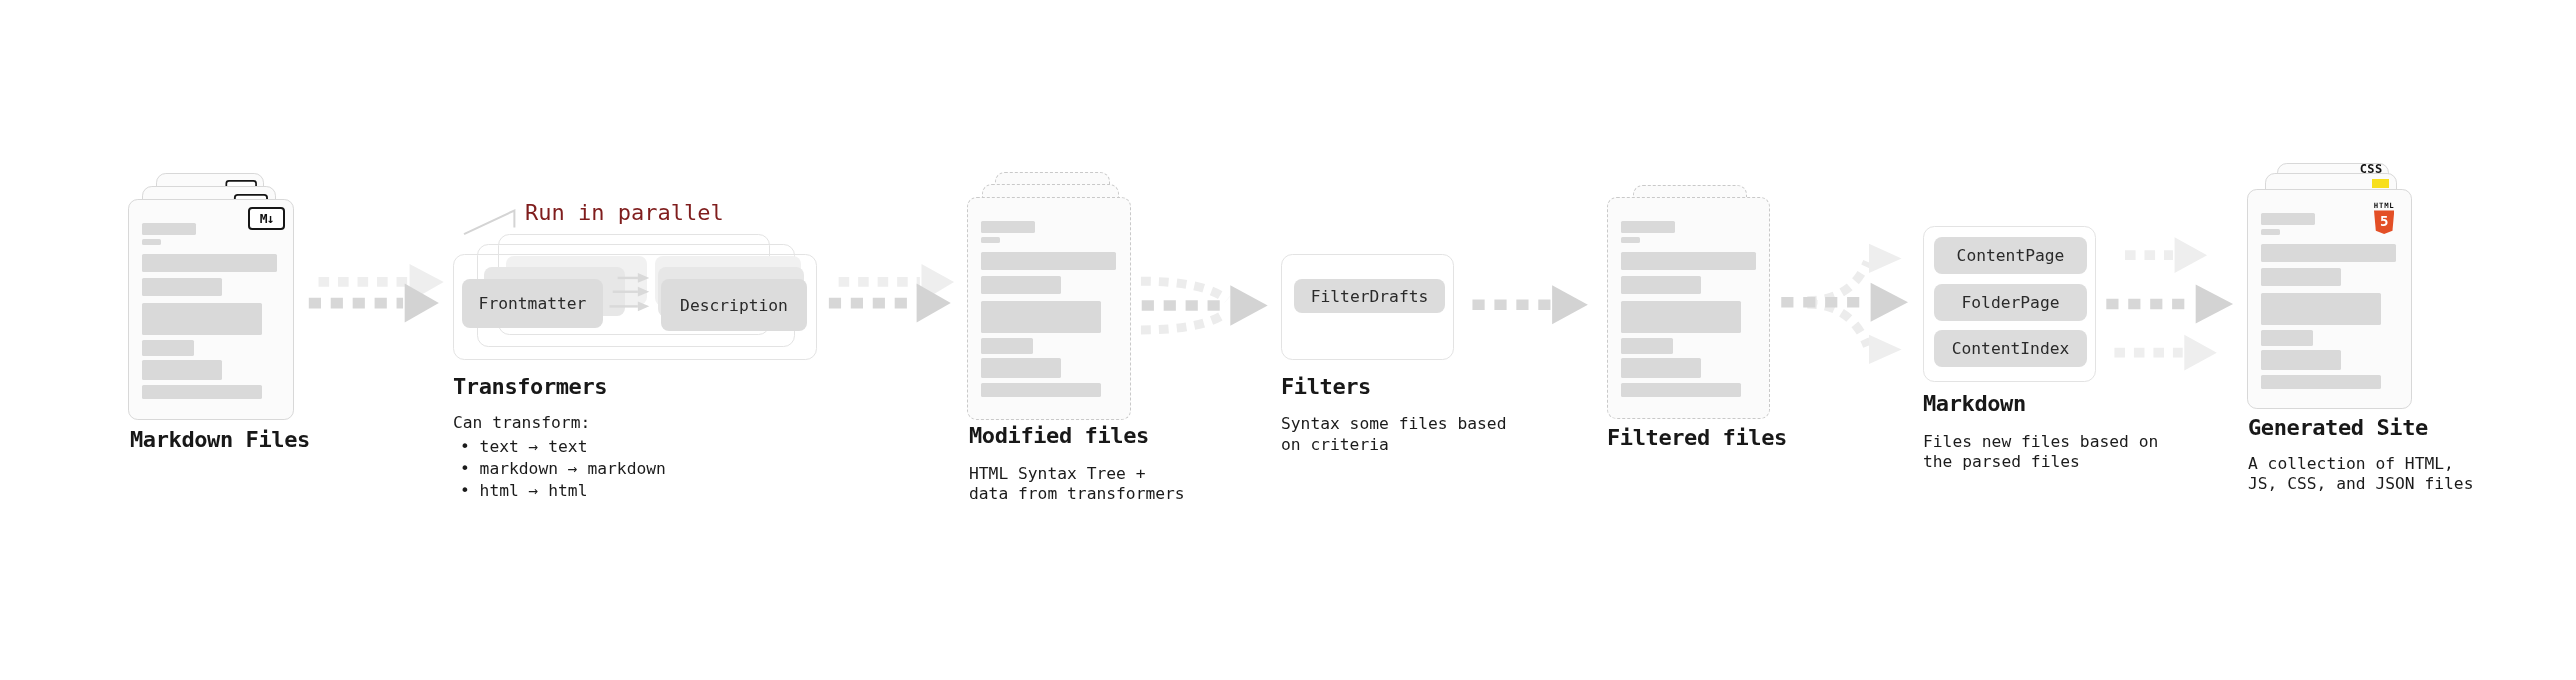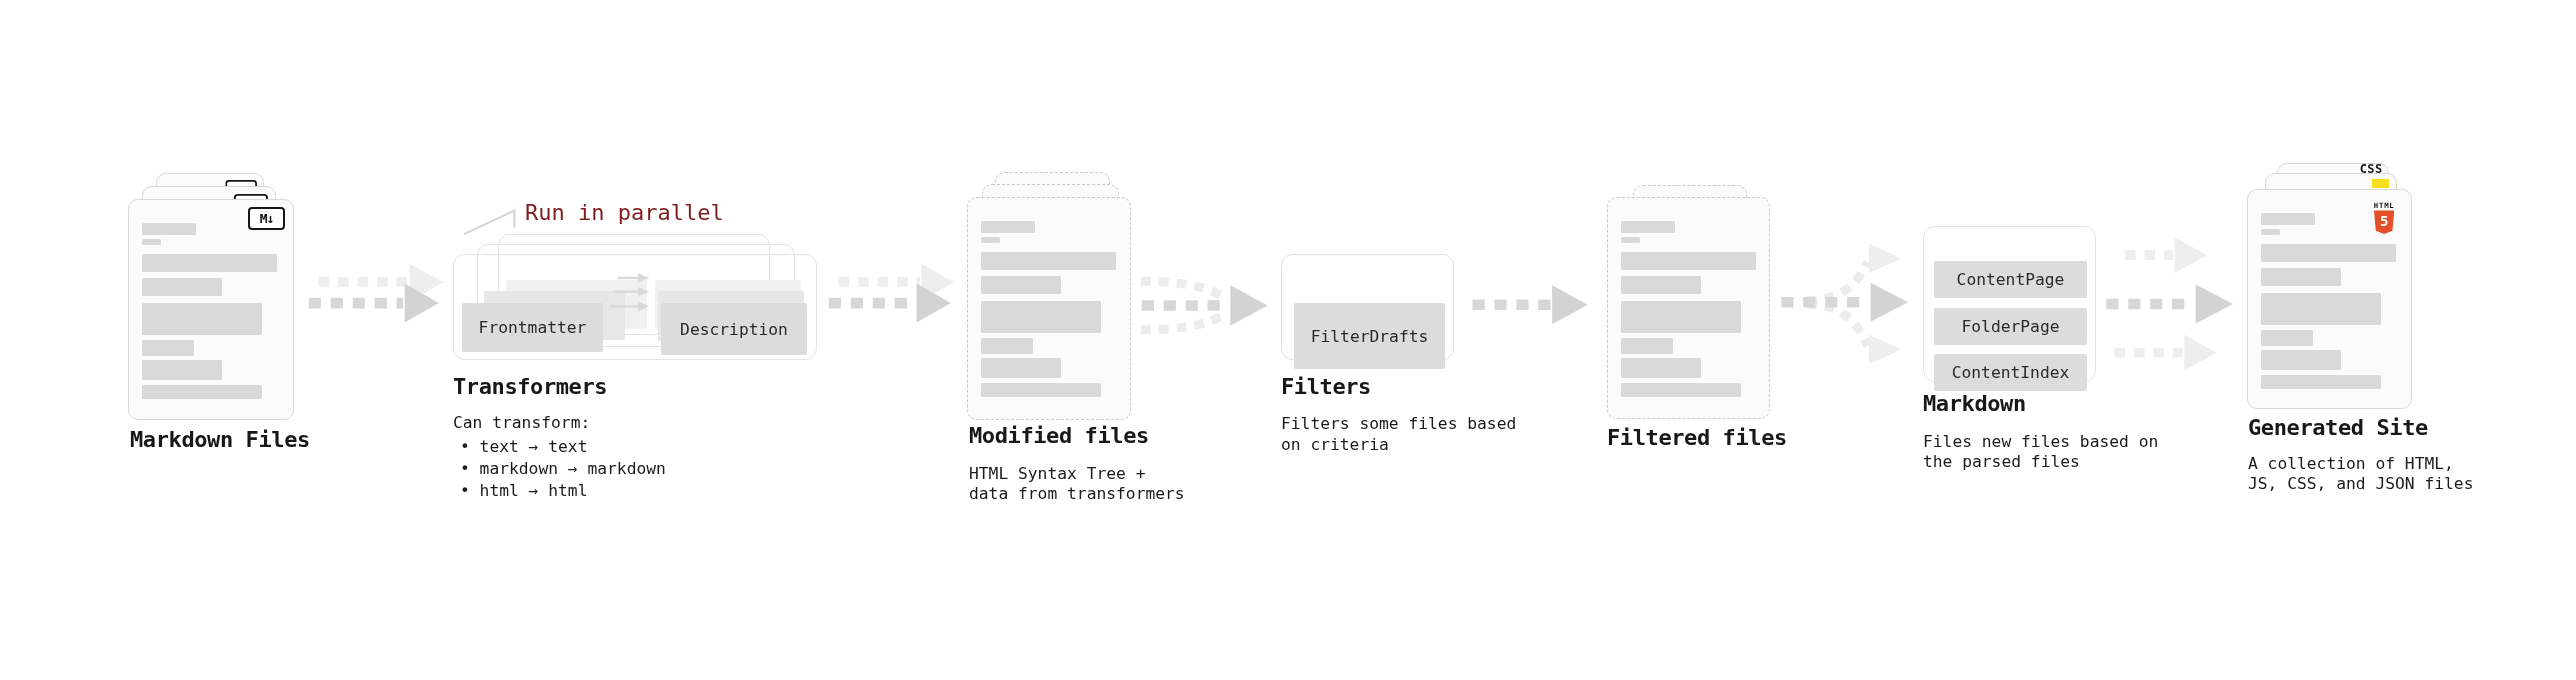--- a/index.html
+++ b/index.html
@@ -32,22 +32,22 @@
   .jsbadge{position:absolute;top:4.9px;right:7.3px;width:17px;height:9px;background:#f7df1e;}
   .html5logo{position:absolute;top:1.6px;right:10.6px;width:32.5px;text-align:center;margin-top:10px;}
   .html5logo .t{font-size:7.3px;font-weight:700;color:#111;letter-spacing:0.8px;line-height:8.1px;}
   .html5logo .shield{width:20.3px;height:23.6px;margin:0.8px auto 0;background:#e34f26;color:#fff;
     font-size:14px;font-weight:700;line-height:22px;text-align:center;
     clip-path:polygon(0 0,100% 0,91% 86%,50% 100%,9% 86%);}
   
   .obox{position:absolute;background:transparent;border:1.6px solid #e3e3e3;border-radius:11.4px;box-sizing:border-box;}
   .obox.solid{background:#ffffff;}
   
-  .pill{position:absolute;background:#dcdcdc;border-radius:2px;display:flex;align-items:center;justify-content:center;
-    font-size:16.3px;color:#2a2a2a;box-sizing:border-box;margin-top:24px;}
+  .pill{position:absolute;background:#dcdcdc;border-radius:8px;display:flex;align-items:center;justify-content:center;
+    font-size:16.3px;color:#2a2a2a;box-sizing:border-box;}
   .pill.g1{background:#e7e7e7;}
   .pill.g2{background:#f1f1f1;}
   
   .heading{position:absolute;font-size:22px;font-weight:600;color:#181818;letter-spacing:-0.4px;white-space:nowrap;}
   .desc{position:absolute;font-size:16.3px;font-weight:500;color:#1b1b1b;line-height:20.3px;white-space:nowrap;}
   .desc.lh26{line-height:21px}
   .desc.lh27{line-height:22px}
   .annotation{position:absolute;font-size:22px;color:#7f1d1d;white-space:nowrap;}
   
   #arrows{position:absolute;left:0;top:0;pointer-events:none;}
@@ -129,24 +129,24 @@
     </div>
     <div class="heading" style="left:969px;top:423px">Modified files</div>
     <div class="desc" style="left:969px;top:464px">
       <div>HTML Syntax Tree +</div>
       <div>data from transformers</div>
     </div>
   </div>
 
   <div>
     <div class="obox solid" style="left:1281px;top:254px;width:173px;height:106px"></div>
-    <div class="pill" style="left:1294px;top:279px;width:151px;height:66px">FilterDrafts</div>
+    <div class="pill" style="left:1294px;top:279px;width:151px;height:34px">FilterDrafts</div>
     <div class="heading" style="left:1281px;top:374px">Filters</div>
     <div class="desc lh26" style="left:1281px;top:413px">
-      <div>Filters some files based</div>
+      <div>Syntax some files based</div>
       <div>on criteria</div>
     </div>
   </div>
 
   <div>
     <div class="card dashed" style="left:1633px;top:185px;width:114px;height:57px"></div>
     <div class="card dashed" style="left:1607px;top:197px;width:163px;height:222px">
       <div class="bars">
         <div class="bar b1"></div>
         <div class="bar b2"></div>

